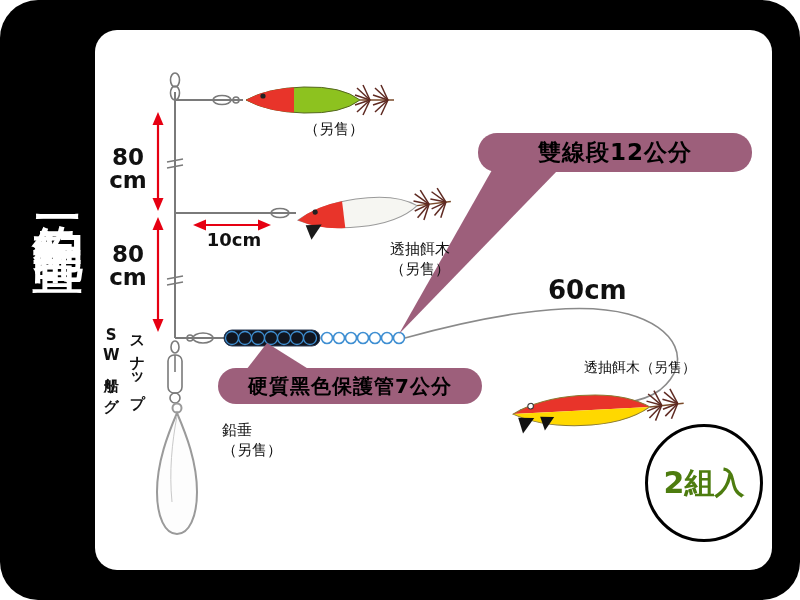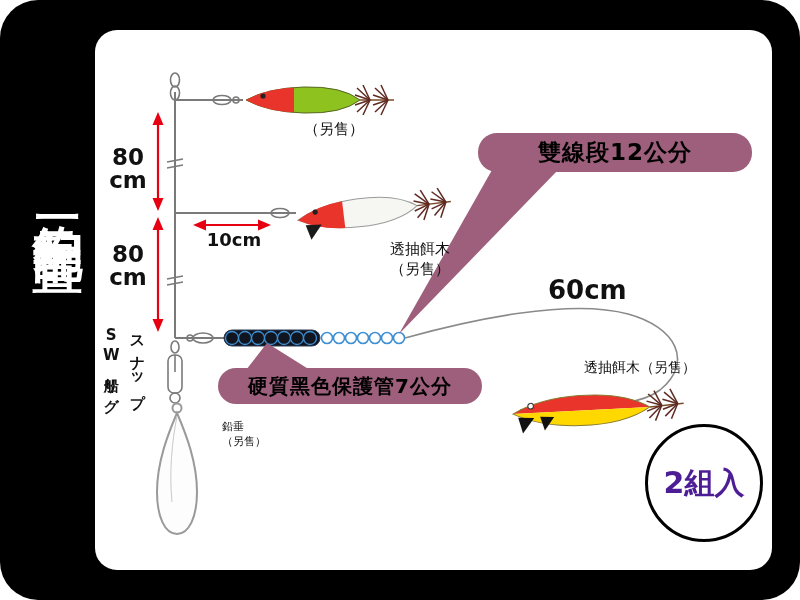--- a/index.html
+++ b/index.html
@@ -5,21 +5,21 @@
   html,body{margin:0;padding:0;background:#fff;font-family:"DejaVu Sans","Liberation Sans",sans-serif;}
   .frame{position:relative;width:800px;height:600px;background:#000;border-radius:38px;overflow:hidden;}
   .panel{position:absolute;left:95px;top:30px;width:677px;height:540px;background:#fff;border-radius:22px;z-index:1;}
   svg.diagram{position:absolute;left:0;top:0;width:800px;height:600px;z-index:2;}
   .txt{position:absolute;z-index:3;color:#111;}
   .meas{font-weight:bold;line-height:1.02;text-align:center;}
   .banner{position:absolute;z-index:3;background:var(--banner,#9d5f7b);color:#000000;font-weight:bold;
           display:flex;align-items:center;justify-content:center;letter-spacing:1px;border-radius:19px;}
   .badge{position:absolute;left:645px;top:424px;z-index:3;width:112px;height:112px;border:3px solid #000;
          border-radius:50%;background:#fff;display:flex;align-items:center;justify-content:center;
-         font-weight:bold;font-size:30px;color:#4c1d95;}
+         font-weight:bold;font-size:30px;color:#4d7c0f;}
   .v-title{position:absolute;left:30px;top:176px;width:62px;z-index:3;color:#fff;font-weight:bold;font-size:50px;
            writing-mode:vertical-rl;text-orientation:upright;letter-spacing:10px;}
   .v-snap{position:absolute;left:98px;top:326px;height:135px;z-index:3;color:#111;font-weight:bold;font-size:15px;
           writing-mode:vertical-lr;text-orientation:upright;letter-spacing:2px;line-height:1.75;}
   .v-snap span{display:block;}
   .blk span{display:block;}
 </style>
 </head>
 <body>
 
@@ -189,21 +189,21 @@
   <div class="txt meas" style="left:548px;top:277px;width:72px;font-size:26px;">60cm</div>
 
   <div class="txt blk" style="left:278px;top:119px;width:112px;text-align:center;font-size:15px;line-height:1.35;">
     <span>（另售）</span>
   </div>
   <div class="txt blk" style="left:338px;top:239px;width:112px;text-align:right;font-size:15px;line-height:1.35;">
     <span>透抽餌木</span>
     <span>（另售）</span>
   </div>
   <div class="txt" style="left:584px;top:359px;width:150px;text-align:left;font-size:14px;">透抽餌木（另售）</div>
-  <div class="txt blk" style="left:222px;top:420px;width:90px;font-size:11px;line-height:1.35;">
+  <div class="txt blk" style="left:222px;top:420px;width:90px;font-size:15px;line-height:1.35;">
     <span>鉛垂</span>
     <span>（另售）</span>
   </div>
 
   <div class="v-snap">
     <span>SW船リグ</span>
     <span>スナップ</span>
   </div>
 
   <div class="banner" style="left:478px;top:133px;width:274px;height:39px;font-size:23px;">雙線段12公分</div>

